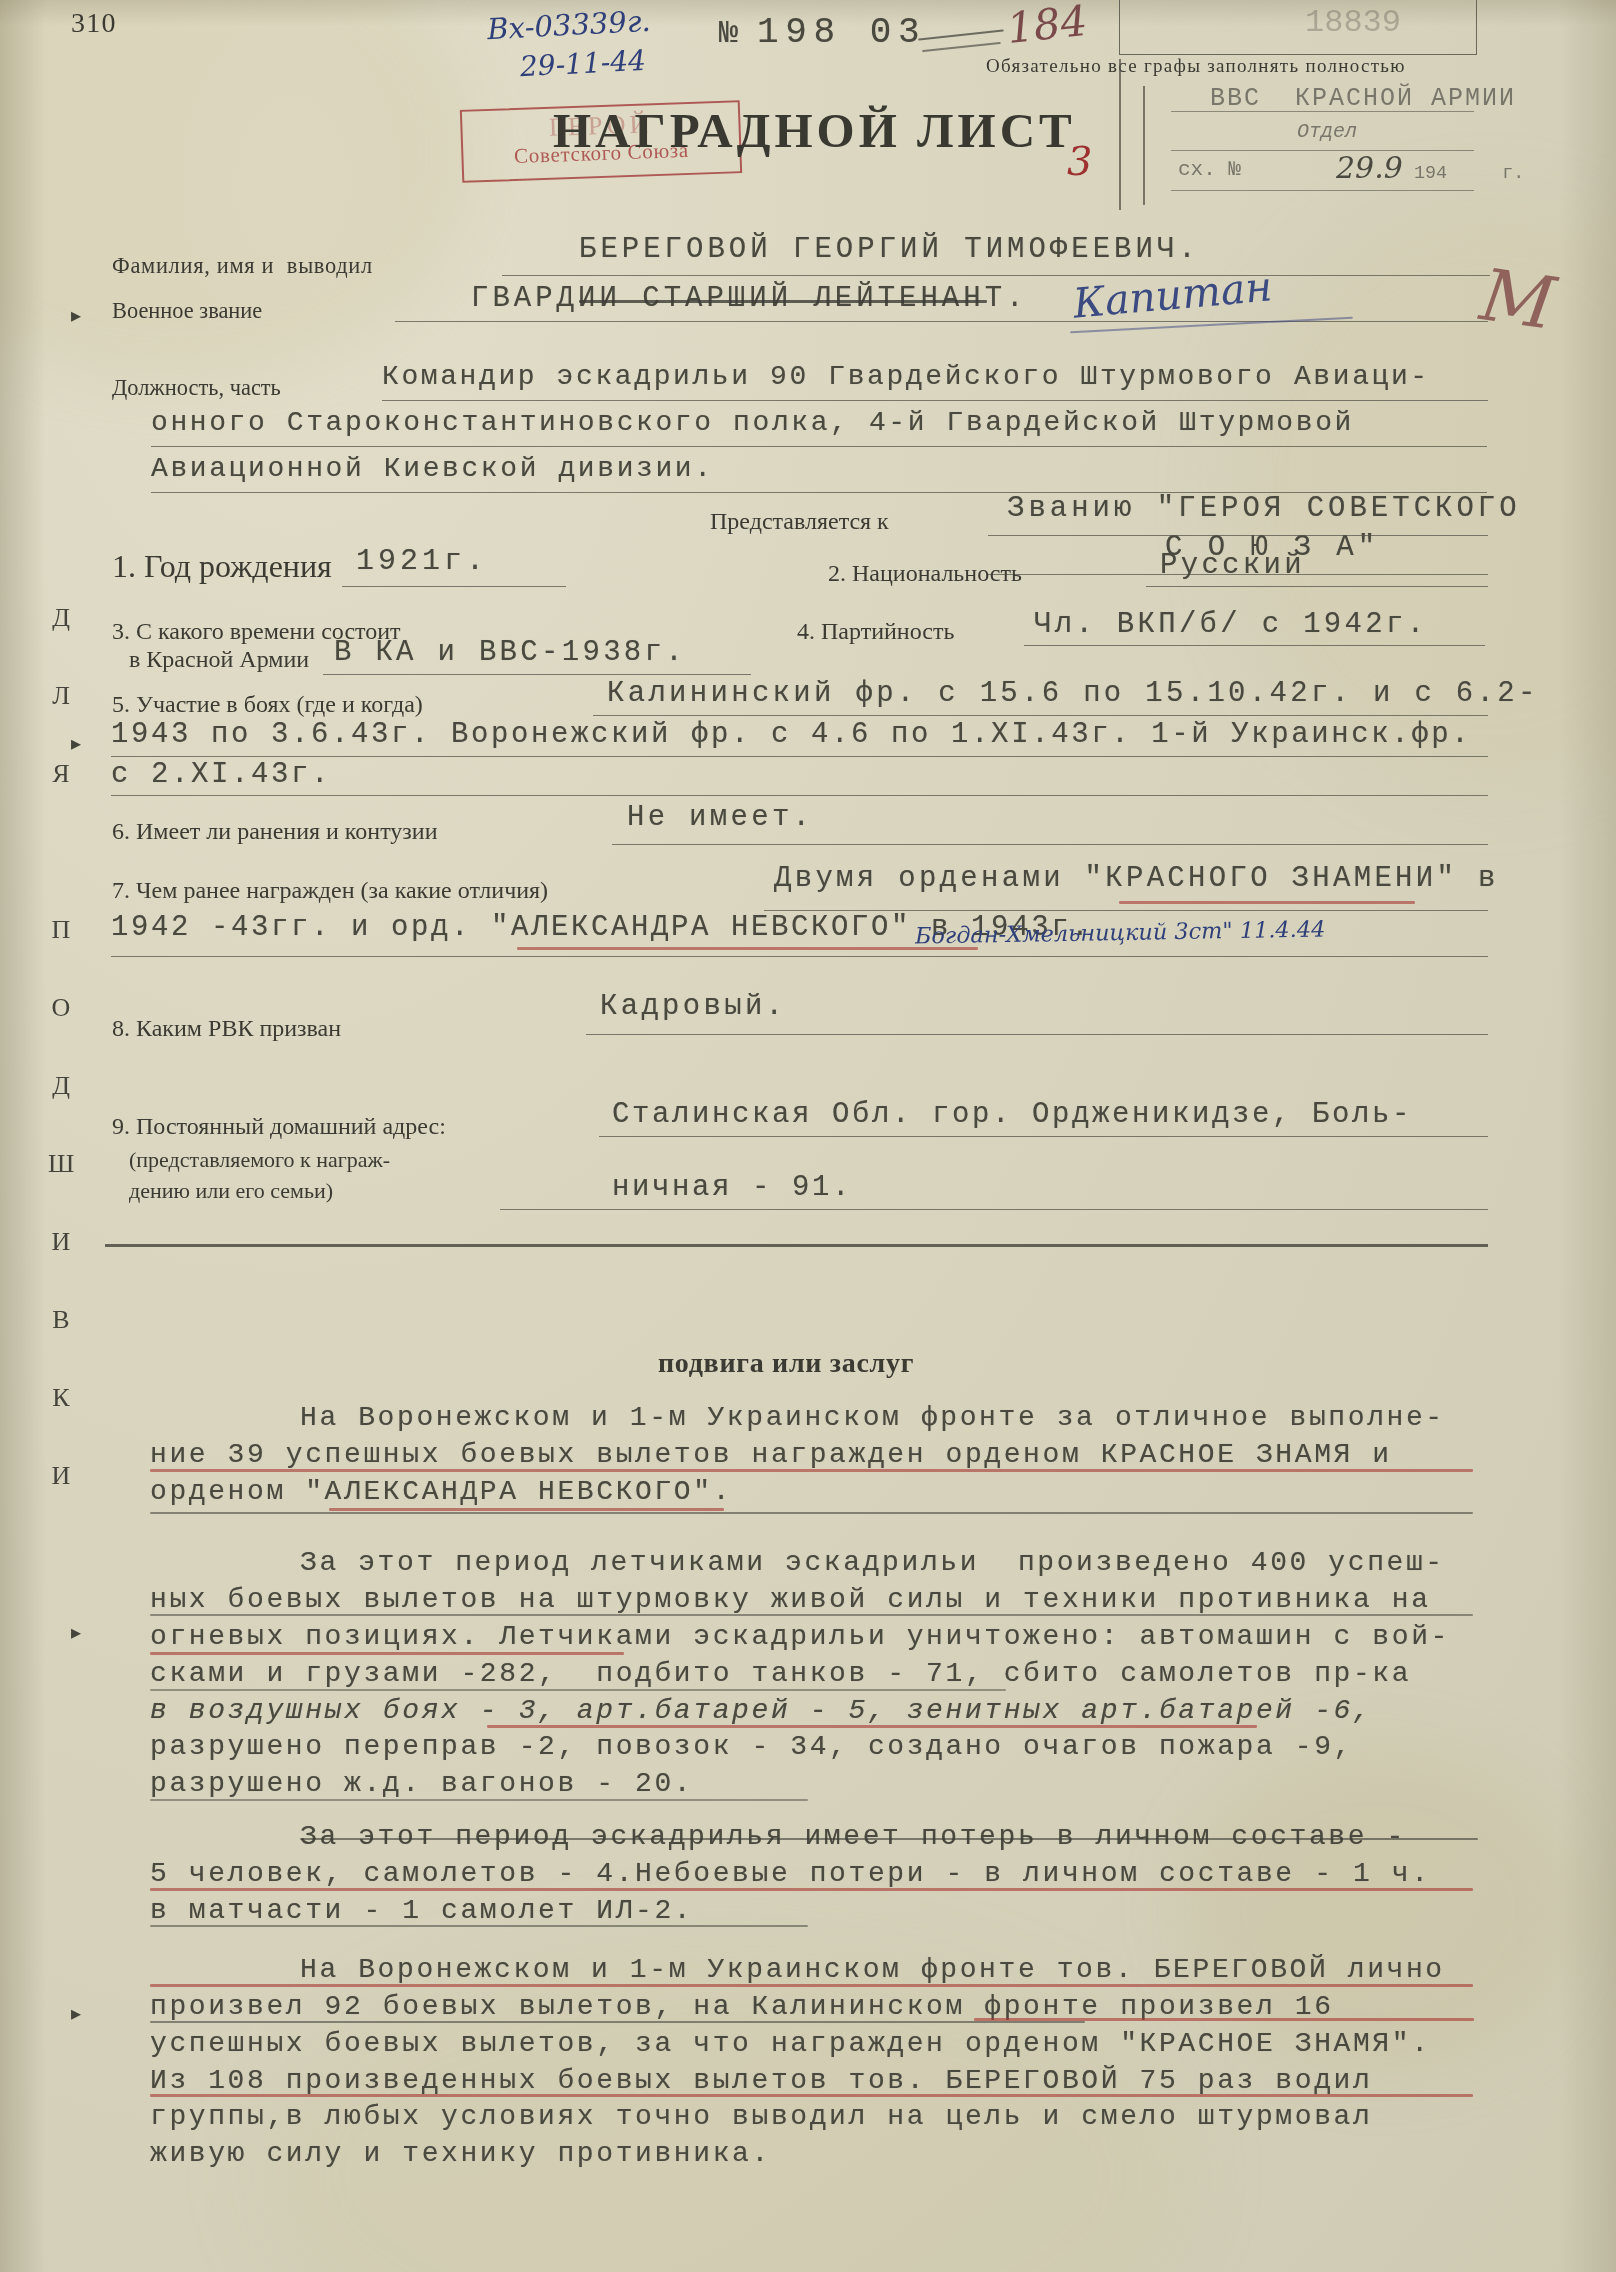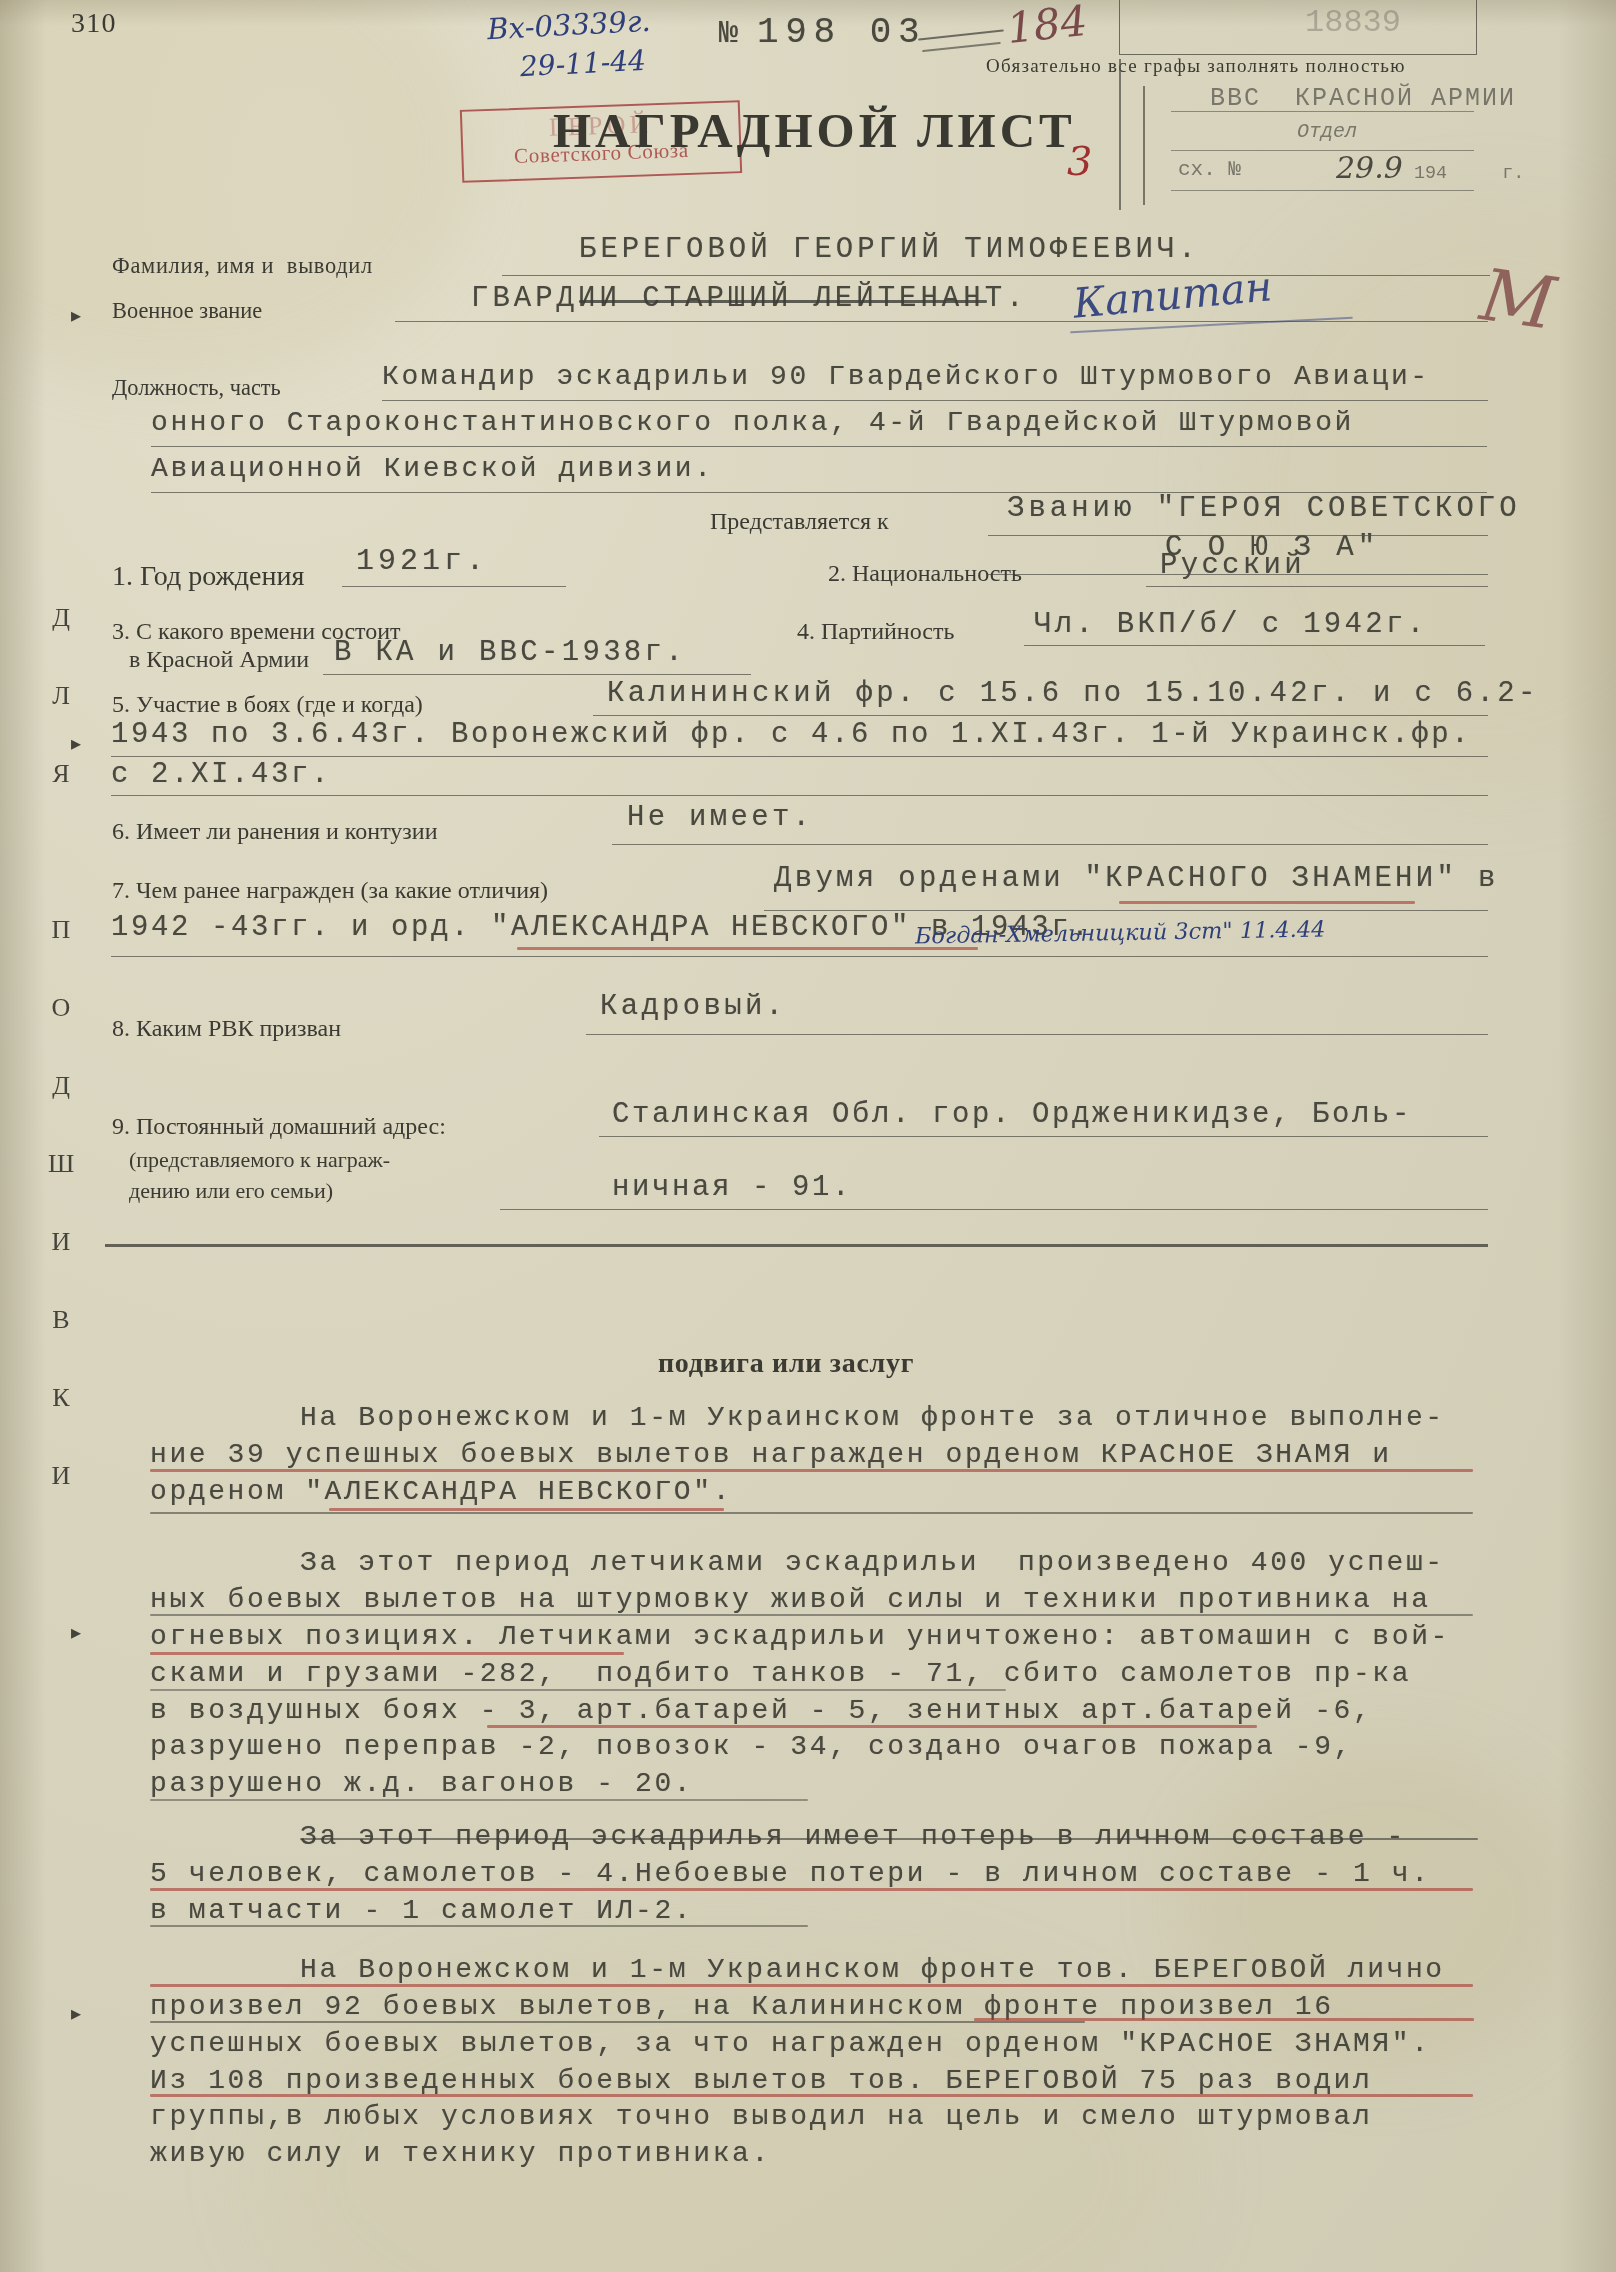--- a/index.html
+++ b/index.html
@@ -197,21 +197,21 @@
   <div class="rule" style="left:151px; top:446px; width:1336px;"></div>
   <div class="typed" style="left:151px; top:453px; font-size:28px; letter-spacing:2.6px;">Авиационной Киевской дивизии.</div>
   <div class="rule" style="left:151px; top:492px; width:1336px;"></div>
 
   <div class="print" style="left:710px; top:508px; font-size:24px;">Представляется к</div>
   <div class="typed" style="left:1007px; top:492px; font-size:29px; letter-spacing:4px;">Званию "ГЕРОЯ СОВЕТСКОГО</div>
   <div class="typed" style="left:1165px; top:531px; font-size:29px; letter-spacing:4px;">С О Ю З А"</div>
   <div class="rule" style="left:988px; top:535px; width:500px;"></div>
   <div class="rule" style="left:988px; top:574px; width:500px;"></div>
 
-  <div class="print" style="left:112px; top:560px; font-size:28px;">1. Год рождения</div>
+  <div class="print" style="left:112px; top:548px; font-size:32px;">1. Год рождения</div>
   <div class="typed" style="left:356px; top:544px; font-size:30px; letter-spacing:4px;">1921г.</div>
   <div class="rule" style="left:342px; top:586px; width:224px;"></div>
 
   <div class="print" style="left:828px; top:560px; font-size:24px;">2. Национальность</div>
   <div class="typed" style="left:1160px; top:549px; font-size:29px; letter-spacing:3.3px;">Русский</div>
   <div class="rule" style="left:1146px; top:586px; width:342px;"></div>
 
   <div class="print" style="left:112px; top:618px; font-size:24px;">3. С какого времени состоит</div>
   <div class="print" style="left:129px; top:646px; font-size:24px;">в Красной Армии</div>
   <div class="typed" style="left:334px; top:636px; font-size:29px; letter-spacing:3.3px;">В КА и ВВС-1938г.</div>
@@ -262,21 +262,21 @@
   <div class="typed" style="left:150px; top:1439px; font-size:28px; letter-spacing:2.6px;">ние 39 успешных боевых вылетов награжден орденом КРАСНОЕ ЗНАМЯ и</div>
   <div class="typed" style="left:150px; top:1476px; font-size:28px; letter-spacing:2.6px;">орденом "АЛЕКСАНДРА НЕВСКОГО".</div>
   <div class="ul red" style="left:150px; top:1469px; width:1323px;"></div>
   <div class="ul red" style="left:329px; top:1508px; width:395px;"></div>
   <div class="ul" style="left:150px; top:1512px; width:1323px; background:rgba(60,60,54,.55);"></div>
 
   <div class="typed" style="left:300px; top:1547px; font-size:28px; letter-spacing:2.6px;">За этот период летчиками эскадрильи  произведено 400 успеш-</div>
   <div class="typed" style="left:150px; top:1584px; font-size:28px; letter-spacing:2.6px;">ных боевых вылетов на штурмовку живой силы и техники противника на</div>
   <div class="typed" style="left:150px; top:1621px; font-size:28px; letter-spacing:2.6px;">огневых позициях. Летчиками эскадрильи уничтожено: автомашин с вой-</div>
   <div class="typed" style="left:150px; top:1658px; font-size:28px; letter-spacing:2.6px;">сками и грузами -282,  подбито танков - 71, сбито самолетов пр-ка</div>
-  <div class="typed" style="left:150px; top:1695px; font-size:28px; letter-spacing:2.6px;">в воздушных боях - 3, арт.батарей - 5, зенитных арт.батарей -6,</div>
+  <div class="typed" style="left:150px; top:1695px; font-size:28px; letter-spacing:2.6px;font-style:italic;">в воздушных боях - 3, арт.батарей - 5, зенитных арт.батарей -6,</div>
   <div class="typed" style="left:150px; top:1731px; font-size:28px; letter-spacing:2.6px;">разрушено переправ -2, повозок - 34, создано очагов пожара -9,</div>
   <div class="typed" style="left:150px; top:1768px; font-size:28px; letter-spacing:2.6px;">разрушено ж.д. вагонов - 20.</div>
   <div class="ul" style="left:150px; top:1614px; width:1323px; background:rgba(60,60,54,.5);"></div>
   <div class="ul red" style="left:150px; top:1652px; width:474px;"></div>
   <div class="ul" style="left:150px; top:1689px; width:856px; background:rgba(60,60,54,.45);"></div>
   <div class="ul red" style="left:487px; top:1725px; width:770px;"></div>
   <div class="ul" style="left:150px; top:1799px; width:658px; background:rgba(60,60,54,.45);"></div>
 
   <div class="typed" style="left:300px; top:1821px; font-size:28px; letter-spacing:2.6px;">За этот период эскадрилья имеет потерь в личном составе -</div>
   <div class="typed" style="left:150px; top:1858px; font-size:28px; letter-spacing:2.6px;">5 человек, самолетов - 4.Небоевые потери - в личном составе - 1 ч.</div>

